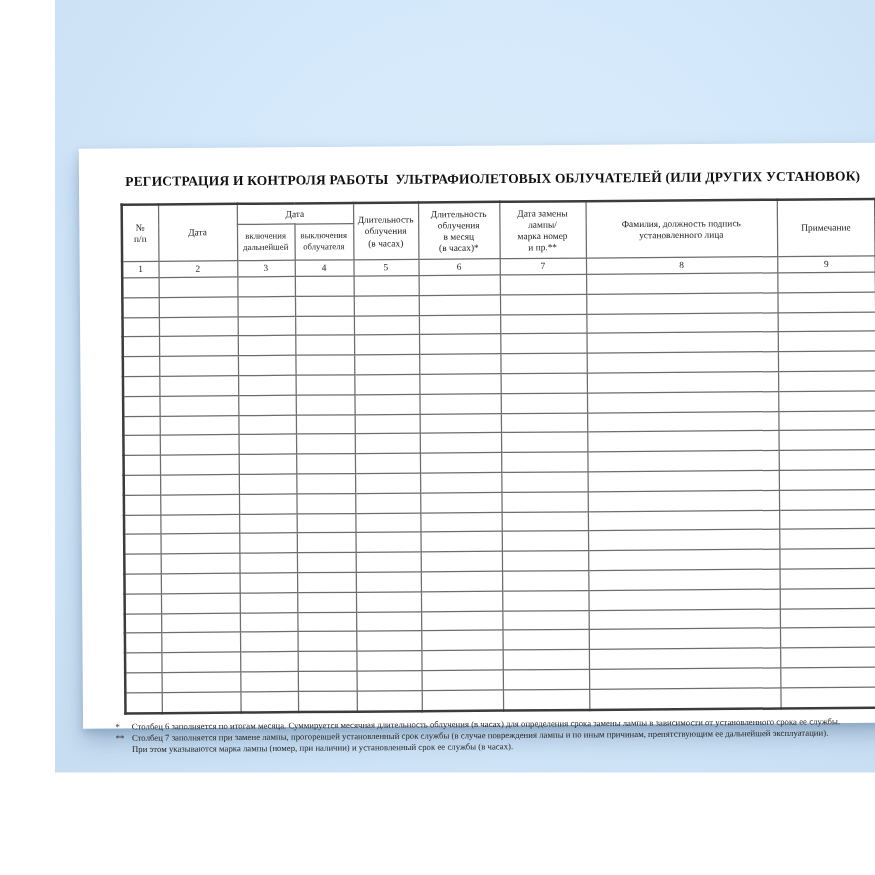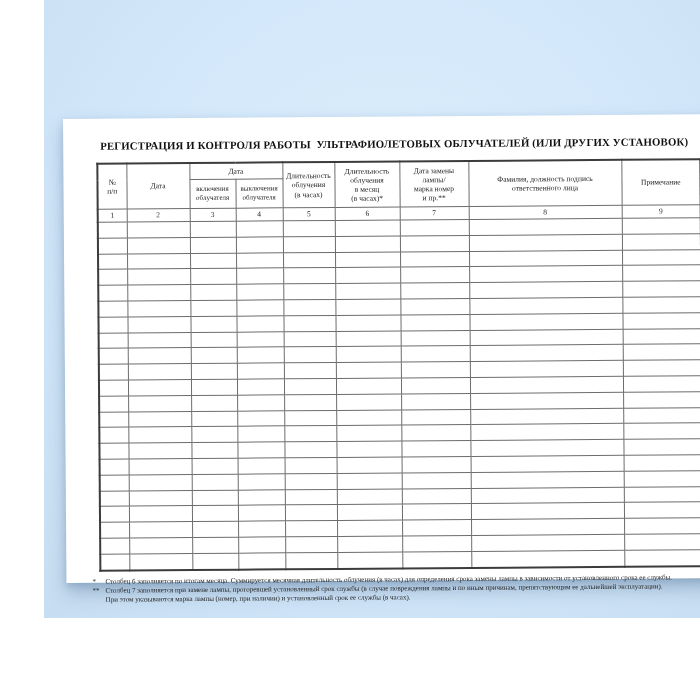--- a/index.html
+++ b/index.html
@@ -109,26 +109,26 @@
 (в часах)</th>
           <th rowspan="2" class="hmain">Длительность
 облучения
 в месяц
 (в часах)*</th>
           <th rowspan="2" class="hmain">Дата замены
 лампы/
 марка номер
 и пр.**</th>
           <th rowspan="2" class="hmain">Фамилия, должность подпись
-ответственного лица</th>
+установленного лица</th>
           <th rowspan="2" class="hmain">Примечание</th>
         </tr>
         <tr>
           <th class="hsub">включения
-облучателя</th>
+дальнейшей</th>
           <th class="hsub">выключения
 облучателя</th>
         </tr>
         <tr class="numrow">
           <td>1</td>
           <td>2</td>
           <td>3</td>
           <td>4</td>
           <td>5</td>
           <td>6</td>

